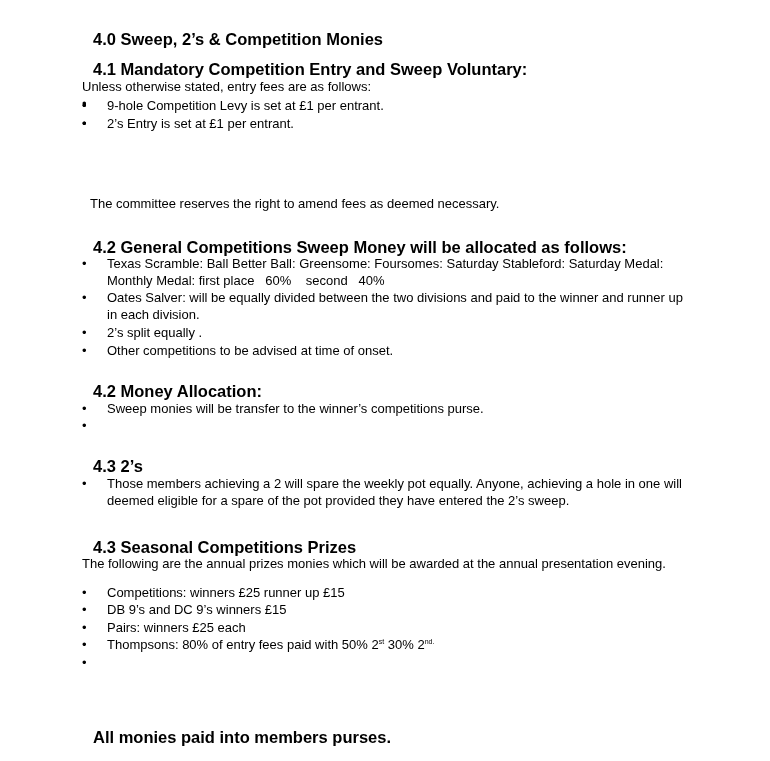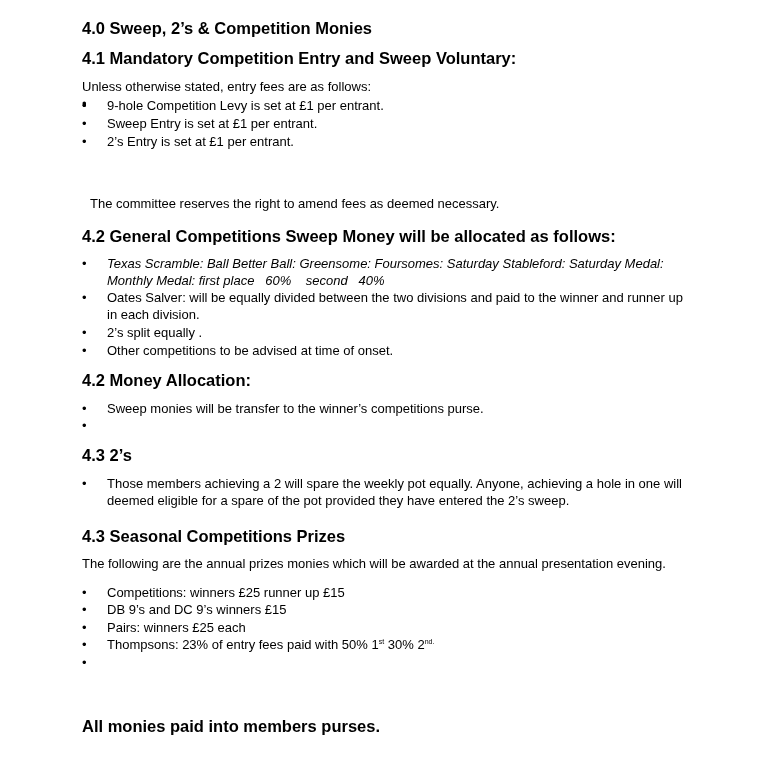--- a/index.html
+++ b/index.html
@@ -1,44 +1,44 @@
 <!DOCTYPE html>
 <html><head>
   <meta charset="utf-8">
   <style>
     html, body { margin: 0; padding: 0; background: #ffffff; }
     body {
       width: 770px; height: 761px; overflow: hidden; position: relative;
       font-family: "Liberation Sans", sans-serif; color: #000;
     }
     .page { position: absolute; left: 82px; top: 0; width: 610px; }
-    h1, h2 { font-weight: bold; margin: 0; font-size: 16.5px; line-height: 20px; }
+    h1, h2 { font-weight: bold; margin: 11px; font-size: 16.5px; line-height: 20px; }
     p { margin: 0; font-size: 13px; line-height: 16px; }
     ul { list-style: none; margin: 0; padding: 0; }
     li { position: relative; padding-left: 25px; font-size: 13px; line-height: 16.5px; }
     li .bullet { position: absolute; left: 0; top: 0; width: 10px; text-align: left; }
     sup { font-size: 7px; line-height: 0; vertical-align: 5px; }
-    .gap-spaces { white-space: pre; font-style: italic; }
+    .gap-spaces { white-space: pre; }
   </style>
 </head>
 <body>
 
 <div class="page">
 
   <h1 style="position:absolute; top:18px; left:0;">4.0 Sweep, 2’s &amp; Competition Monies</h1>
 
   <h2 style="position:absolute; top:48px; left:0;">4.1 Mandatory Competition Entry and Sweep Voluntary:</h2>
 
   <p style="position:absolute; top:79px; left:0;">Unless otherwise stated, entry fees are as follows:</p>
 
   <ul style="position:absolute; top:96px; left:0; width:610px;">
     <li style="margin-bottom:1.5px"><span class="bullet">•</span></li>
     <li style="margin-bottom:1.5px"><span class="bullet">•</span></li>
     <li style="margin-bottom:1.5px"><span class="bullet">•</span><span>9-hole Competition Levy is set at £1 per entrant.</span></li>
-    <li style="margin-bottom:1.5px"><span class="bullet">•</span><span>Sweep Entry is set at £1 per entrant.</span></li>
+    <li style="margin-bottom:1.5px"><span class="bullet">•</span></li>
     <li><span class="bullet">•</span><span>2’s Entry is set at £1 per entrant.</span></li>
   </ul>
 
   <p style="position:absolute; top:196px; left:8px;">The committee reserves the right to amend fees as deemed necessary.</p>
 
   <h2 style="position:absolute; top:226px; left:0;">4.2 General Competitions Sweep Money will be allocated as follows:</h2>
 
   <ul style="position:absolute; top:256px; left:0; width:605px;">
     <li style="margin-bottom:1px"><span class="bullet">•</span><span class="gap-spaces" style="white-space:pre-wrap">Texas Scramble: Ball Better Ball: Greensome: Foursomes: Saturday Stableford: Saturday Medal: Monthly Medal: first place   60%    second   40%</span></li>
     <li style="margin-bottom:1.5px"><span class="bullet">•</span><span>Oates Salver: will be equally divided between the two divisions and paid to the winner and runner up in each division.</span></li>
@@ -60,19 +60,19 @@
   </ul>
 
   <h2 style="position:absolute; top:526px; left:0;">4.3 Seasonal Competitions Prizes</h2>
 
   <p style="position:absolute; top:556px; left:0; width:610px; white-space:nowrap;">The following are the annual prizes monies which will be awarded at the annual presentation evening.</p>
 
   <ul style="position:absolute; top:585px; left:0; width:600px;">
     <li style="margin-bottom:0.5px"><span class="bullet">•</span><span>Competitions: winners £25 runner up £15</span></li>
     <li style="margin-bottom:1px"><span class="bullet">•</span><span>DB 9’s and DC 9’s winners £15</span></li>
     <li style="margin-bottom:1px"><span class="bullet">•</span><span>Pairs: winners £25 each</span></li>
-    <li style="margin-bottom:1px"><span class="bullet">•</span><span>Thompsons: 23% of entry fees paid with 50% 1</span><sup>st</sup><span> 30% 2</span><sup>nd.</sup></li>
+    <li style="margin-bottom:1px"><span class="bullet">•</span><span>Thompsons: 80% of entry fees paid with 50% 2</span><sup>st</sup><span> 30% 2</span><sup>nd.</sup></li>
     <li><span class="bullet">•</span></li>
   </ul>
 
   <h2 style="position:absolute; top:716px; left:0;">All monies paid into members purses.</h2>
 
 </div>
 
 </body></html>

